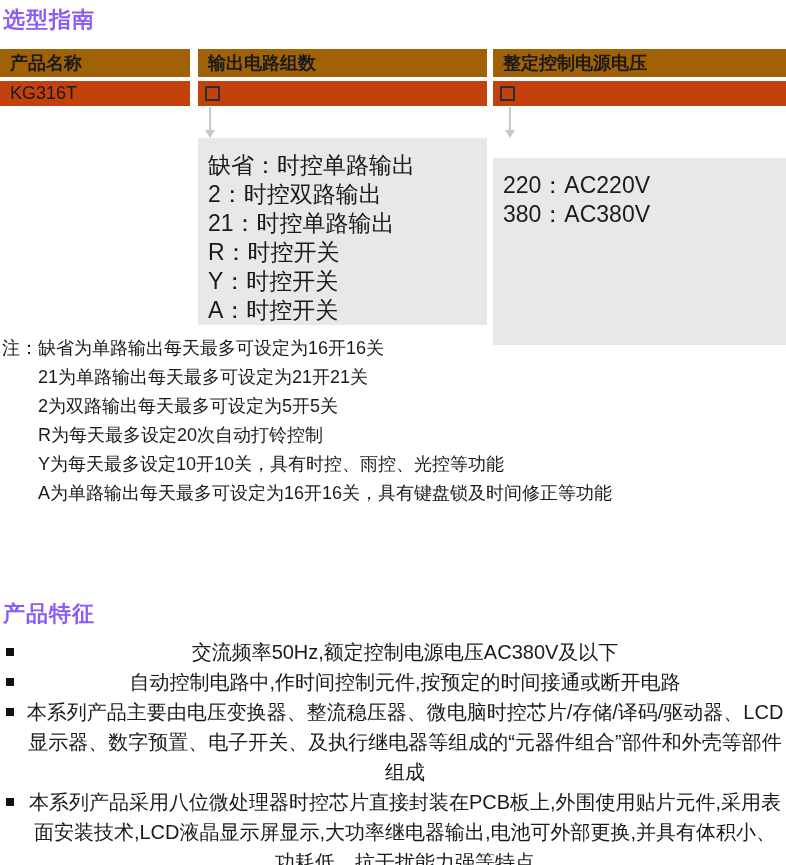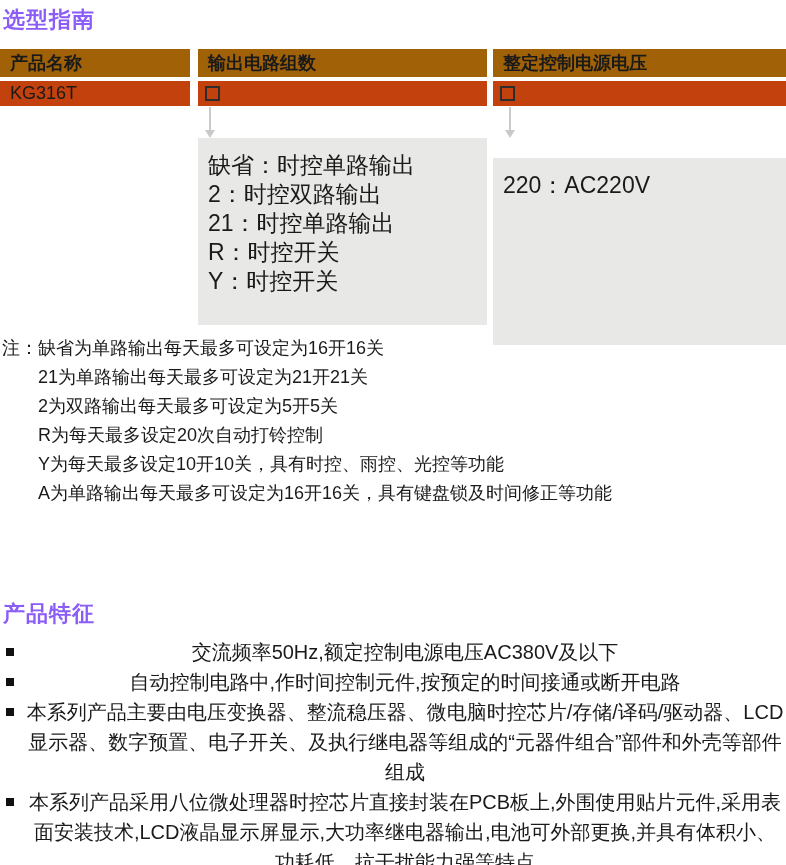--- a/index.html
+++ b/index.html
@@ -90,23 +90,25 @@
   <span class="stem"></span>
     <span class="head"></span>
 </div>
 
 <ul id="opts-output" class="opts">
   <li>缺省：时控单路输出</li>
   <li>2：时控双路输出</li>
   <li>21：时控单路输出</li>
   <li>R：时控开关</li>
   <li>Y：时控开关</li>
+  <li>A：时控开关</li>
 </ul>
 <ul id="opts-voltage" class="opts">
   <li>220：AC220V</li>
+  <li>380：AC380V</li>
 </ul>
 
 <div id="notes">
   <div class="note-line"><span>注：</span><span>缺省为单路输出每天最多可设定为16开16关</span></div>
   <div class="note-line note-indent">21为单路输出每天最多可设定为21开21关</div>
   <div class="note-line note-indent">2为双路输出每天最多可设定为5开5关</div>
   <div class="note-line note-indent">R为每天最多设定20次自动打铃控制</div>
   <div class="note-line note-indent">Y为每天最多设定10开10关，具有时控、雨控、光控等功能</div>
   <div class="note-line note-indent">A为单路输出每天最多可设定为16开16关，具有键盘锁及时间修正等功能</div>
 </div>

